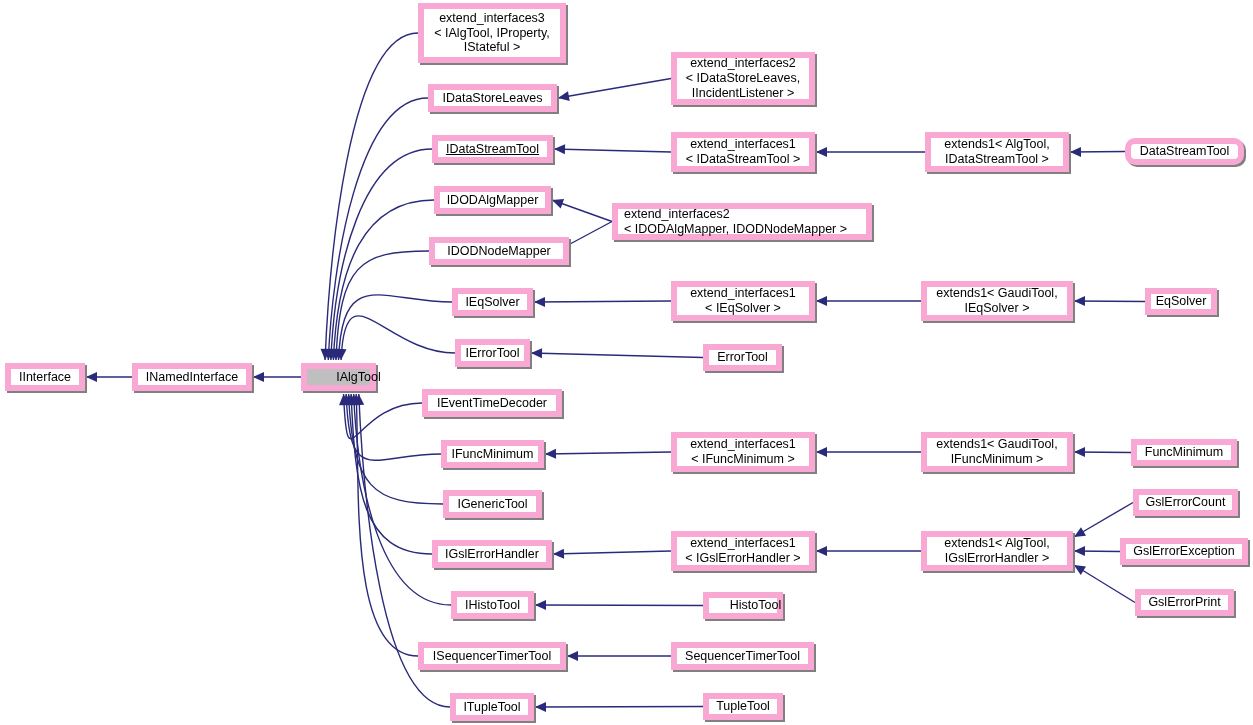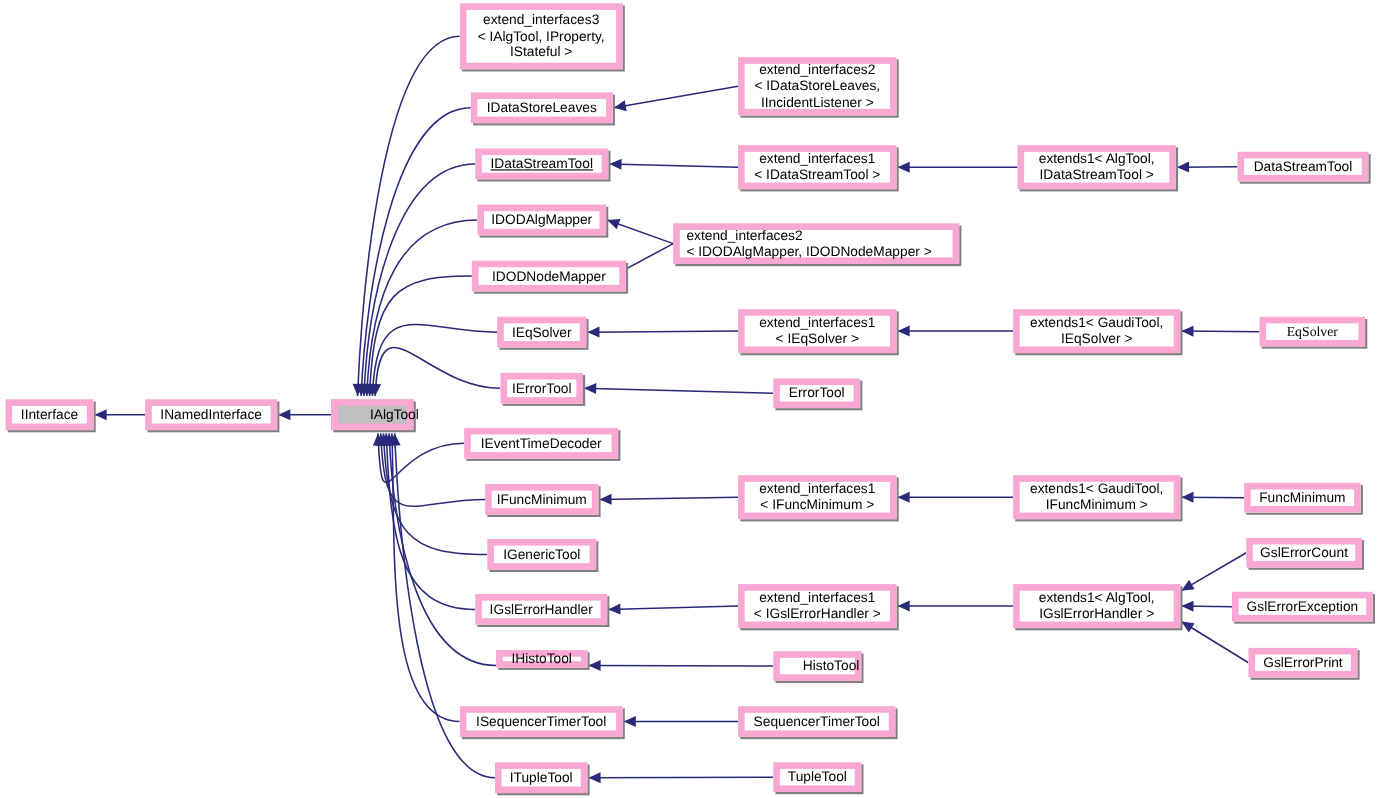--- a/index.html
+++ b/index.html
@@ -107,21 +107,21 @@
       <div class="node" style="left: 428px; top: 84px; width: 129px; height: 28px;">IDataStoreLeaves</div>
       <div class="node" style="left: 432px; top: 135px; width: 121px; height: 28px; text-decoration: underline;">IDataStreamTool</div>
       <div class="node" style="left: 434px; top: 186px; width: 117px; height: 28px;">IDODAlgMapper</div>
       <div class="node" style="left: 429px; top: 237px; width: 140px; height: 28px;">IDODNodeMapper</div>
       <div class="node" style="left: 452px; top: 288px; width: 81px; height: 28px;">IEqSolver</div>
       <div class="node" style="left: 455px; top: 339px; width: 75px; height: 28px;">IErrorTool</div>
       <div class="node" style="left: 422px; top: 389px; width: 140px; height: 28px;">IEventTimeDecoder</div>
       <div class="node" style="left: 441px; top: 440px; width: 103px; height: 28px;">IFuncMinimum</div>
       <div class="node" style="left: 443px; top: 490px; width: 99px; height: 28px;">IGenericTool</div>
       <div class="node" style="left: 432px; top: 540px; width: 120px; height: 28px;">IGslErrorHandler</div>
-      <div class="node" style="left: 451px; top: 591px; width: 83px; height: 16px;">IHistoTool</div>
+      <div class="node" style="left: 451px; top: 591px; width: 83px; height: 28px;">IHistoTool</div>
       <div class="node" style="left: 418px; top: 642px; width: 148px; height: 28px;">ISequencerTimerTool</div>
       <div class="node" style="left: 450px; top: 693px; width: 84px; height: 28px;">ITupleTool</div>
       <div class="node" style="left: 671px; top: 52px; width: 144px; height: 53px;">extend_interfaces2
 &lt; IDataStoreLeaves,
 IIncidentListener &gt;</div>
       <div class="node" style="left: 671px; top: 132px; width: 144px; height: 40px;">extend_interfaces1
 &lt; IDataStreamTool &gt;</div>
       <div class="node leftal" style="left: 612px; top: 203px; width: 260px; height: 37px;">extend_interfaces2
 &lt; IDODAlgMapper, IDODNodeMapper &gt;</div>
       <div class="node" style="left: 671px; top: 281px; width: 144px; height: 40px;">extend_interfaces1
@@ -135,20 +135,20 @@
       <div class="node" style="left: 671px; top: 642px; width: 143px; height: 28px;">SequencerTimerTool</div>
       <div class="node" style="left: 703px; top: 693px; width: 80px; height: 27px;">TupleTool</div>
       <div class="node" style="left: 925px; top: 132px; width: 144px; height: 40px;">extends1&lt; AlgTool,
 IDataStreamTool &gt;</div>
       <div class="node" style="left: 921px; top: 281px; width: 152px; height: 40px;">extends1&lt; GaudiTool,
 IEqSolver &gt;</div>
       <div class="node" style="left: 921px; top: 432px; width: 152px; height: 40px;">extends1&lt; GaudiTool,
 IFuncMinimum &gt;</div>
       <div class="node" style="left: 921px; top: 531px; width: 152px; height: 40px;">extends1&lt; AlgTool,
 IGslErrorHandler &gt;</div>
-      <div class="node" style="left: 1125px; top: 138px; width: 119px; height: 27px;">DataStreamTool</div>
-      <div class="node" style="left: 1145px; top: 288px; width: 96px; height: 27px; font-family: Liberation Serif, serif;">EqSolver</div>
+      <div class="node" style="left: 1125px; top: 138px; width: 119px; height: 27px; border-radius: 10px;">DataStreamTool</div>
+      <div class="node" style="left: 1145px; top: 288px; width: 72px; height: 27px;">EqSolver</div>
       <div class="node" style="left: 1131px; top: 439px; width: 106px; height: 27px;">FuncMinimum</div>
       <div class="node" style="left: 1133px; top: 489px; width: 105px; height: 27px;">GslErrorCount</div>
       <div class="node" style="left: 1120px; top: 538px; width: 128px; height: 27px;">GslErrorException</div>
       <div class="node" style="left: 1135px; top: 589px; width: 99px; height: 27px;">GslErrorPrint</div>
     </div>
 </div>
 
 </body></html>

